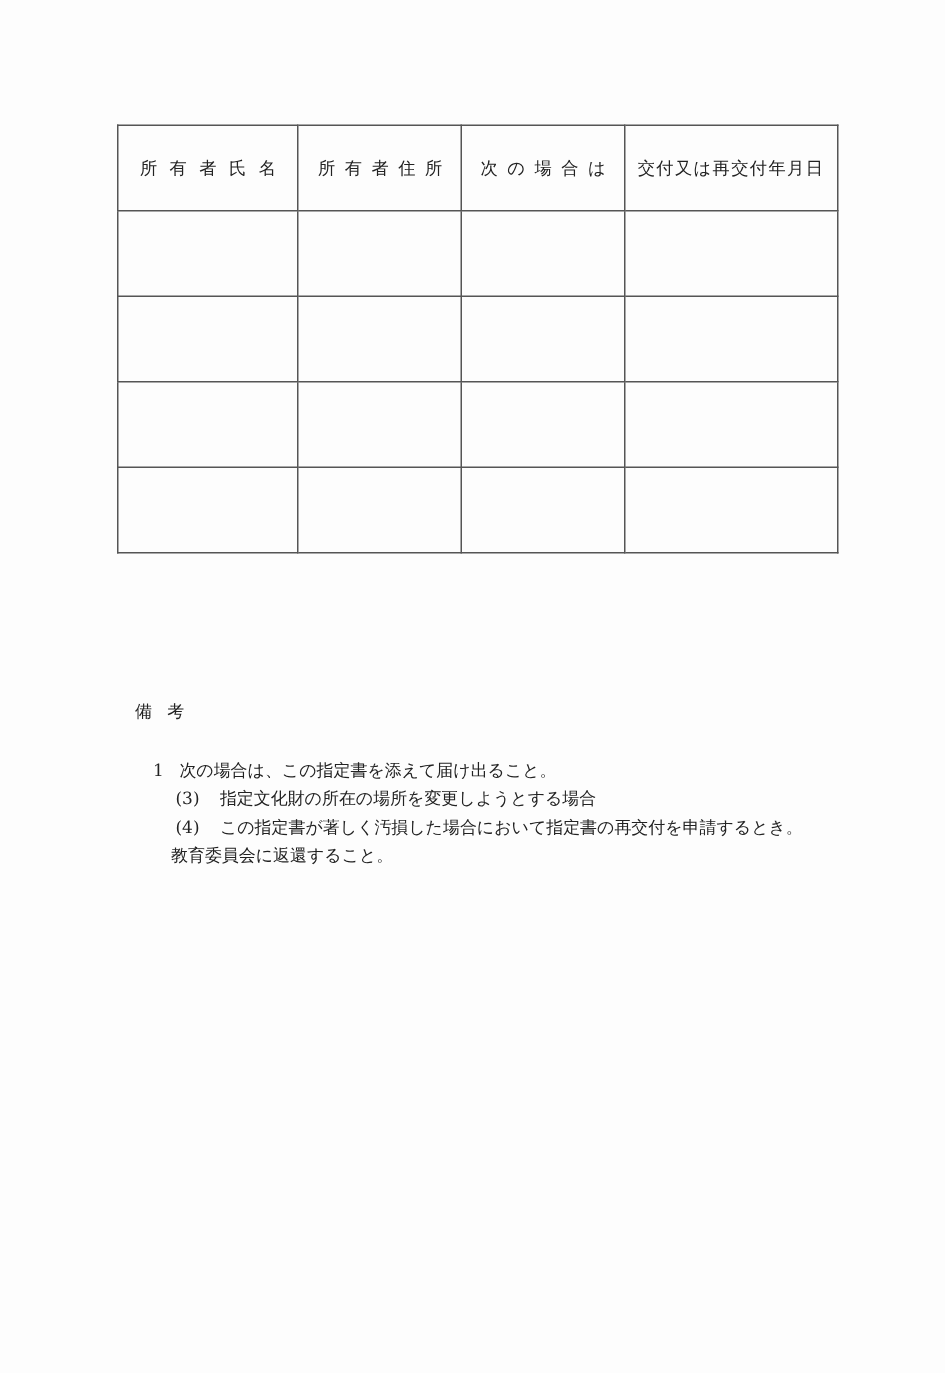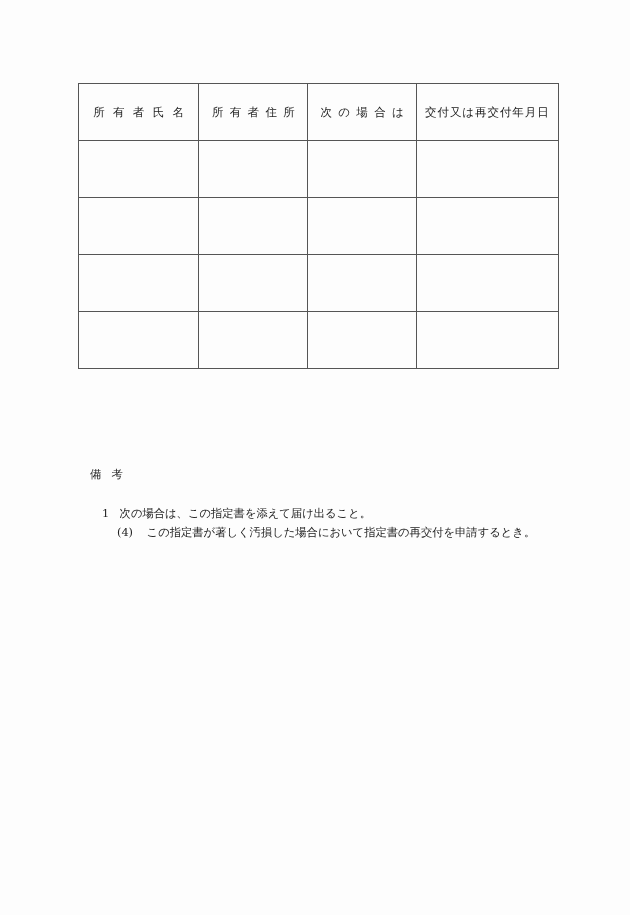--- a/index.html
+++ b/index.html
@@ -121,19 +121,24 @@
   </table>
 
   <div class="remarks">
     <div class="line title">備考</div>
 
     <div class="line l1">
       <span class="num">1</span>
       <span>次の場合は、この指定書を添えて届け出ること。</span>
     </div>
     <div class="line l2">
+      <span class="pnum">(3)</span>
+      <span>指定文化財の所在の場所を変更しようとする場合</span>
+    </div>
+    <div class="line l2">
       <span class="pnum">(4)</span>
       <span>この指定書が著しく汚損した場合において指定書の再交付を申請するとき。</span>
     </div>
 
+    <div class="line l1c">教育委員会に返還すること。</div>
   </div>
 
 </div>
 
 </body></html>

